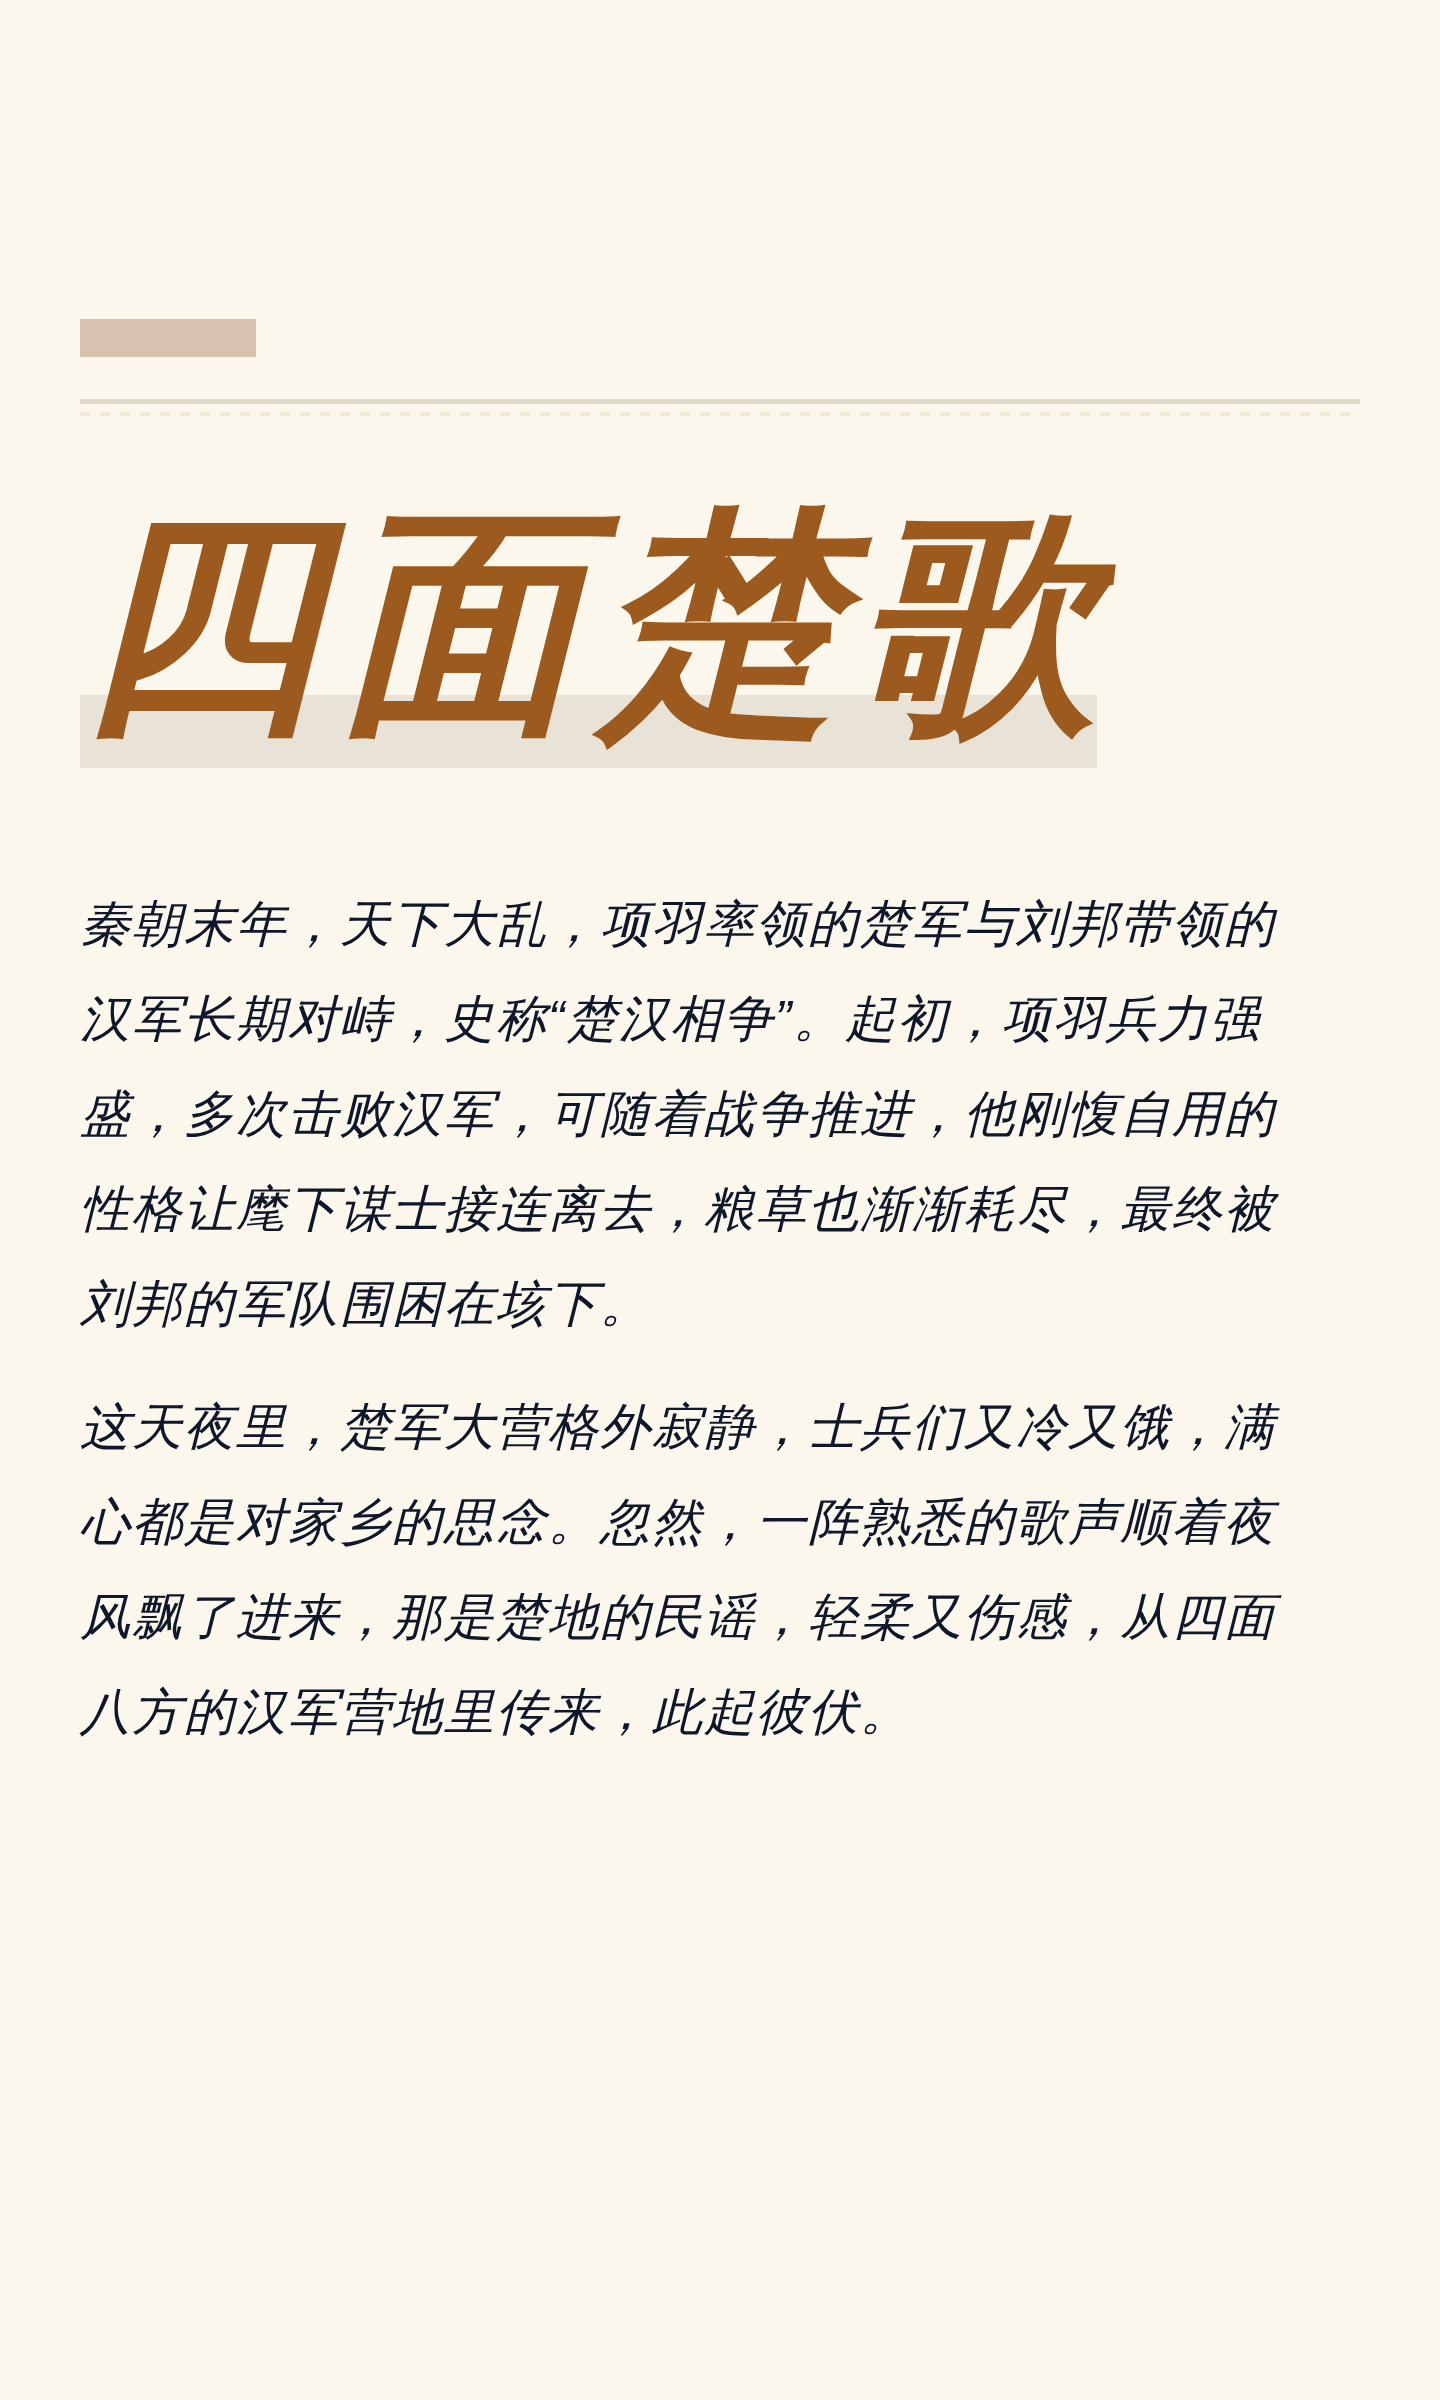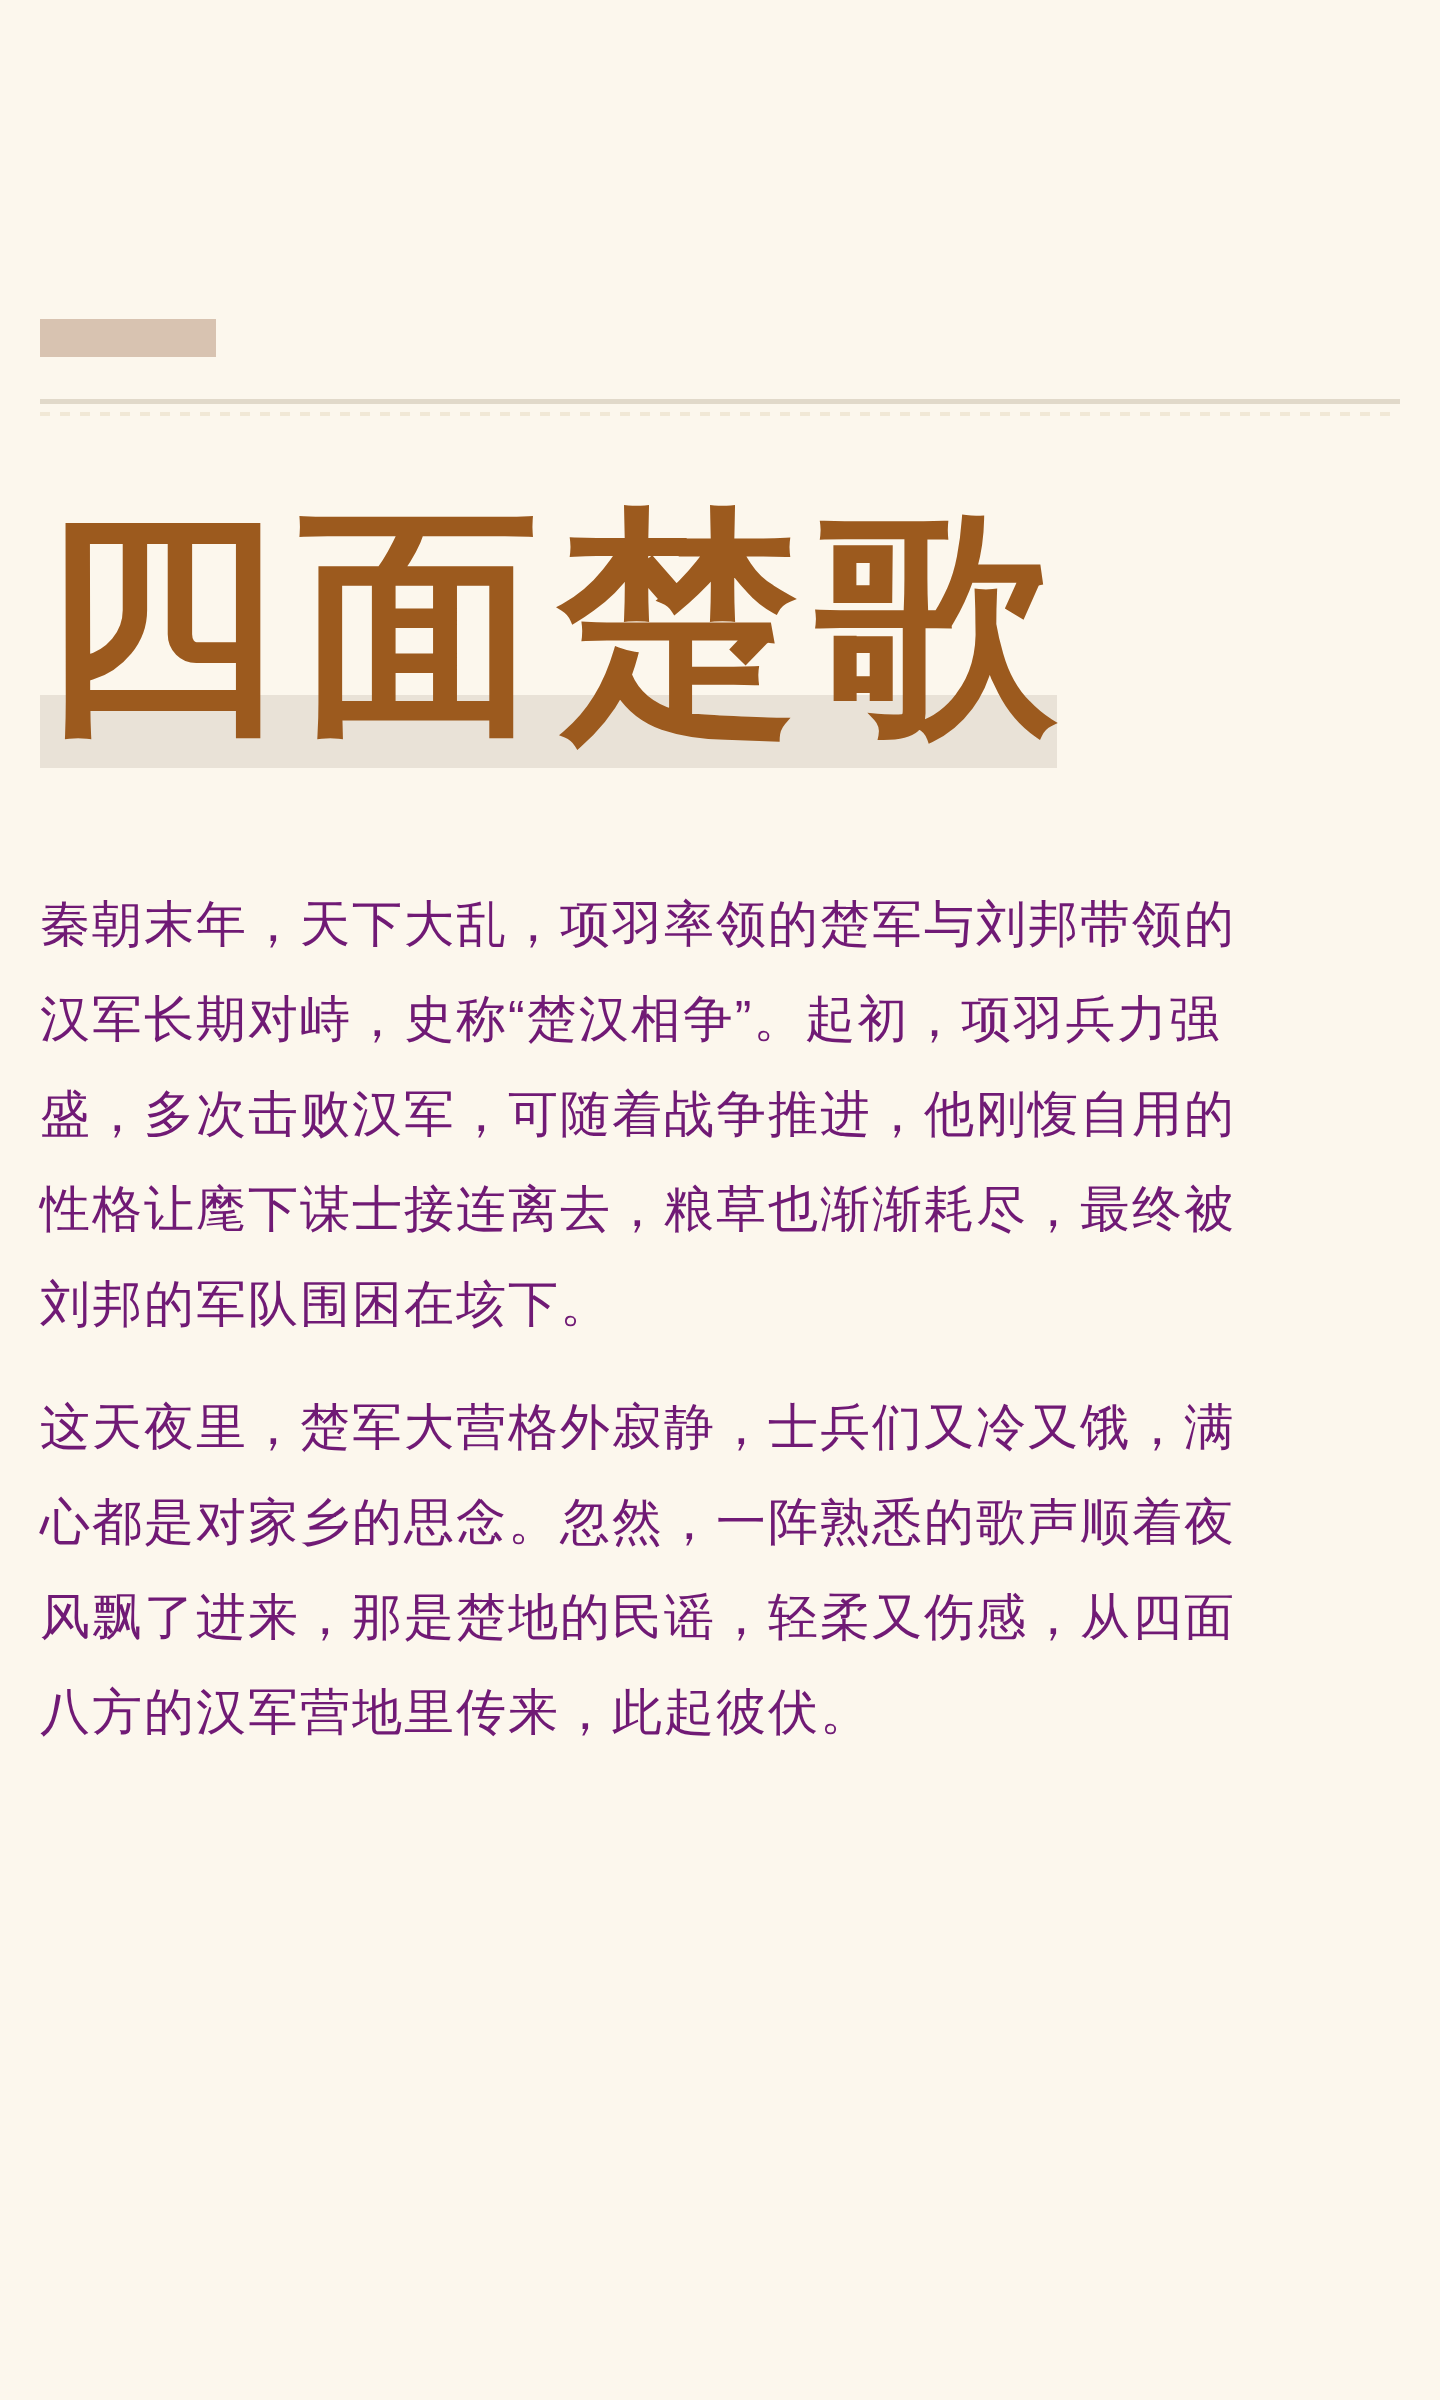--- a/index.html
+++ b/index.html
@@ -7,21 +7,22 @@
     padding: 0;
   }
   body {
     width: 1440px;
     height: 2400px;
     background: #fcf7ed;
     overflow: hidden;
     font-family: "Liberation Sans", sans-serif;
   }
   .content {
-    padding: 0 40px;
+    padding: 0 80px;
+    font-style: italic;
   }
   .accent-bar {
     margin-top: 319px;
     width: 176px;
     height: 38px;
     background: #d8c3b1;
   }
   .divider {
     margin-top: 42px;
     height: 5px;
@@ -66,21 +67,21 @@
     white-space: nowrap;
   }
   .paragraphs {
     margin-top: 134px;
   }
   .para {
     margin: 0 0 28px 0;
     font-size: 50px;
     line-height: 95px;
     letter-spacing: 2px;
-    color: #701a75;
+    color: #0f172a;
     white-space: pre-line;
     text-align: justify;
   }
 </style>
 </head>
 <body>
 
 <div class="content">
 
   <div class="accent-bar"></div>

